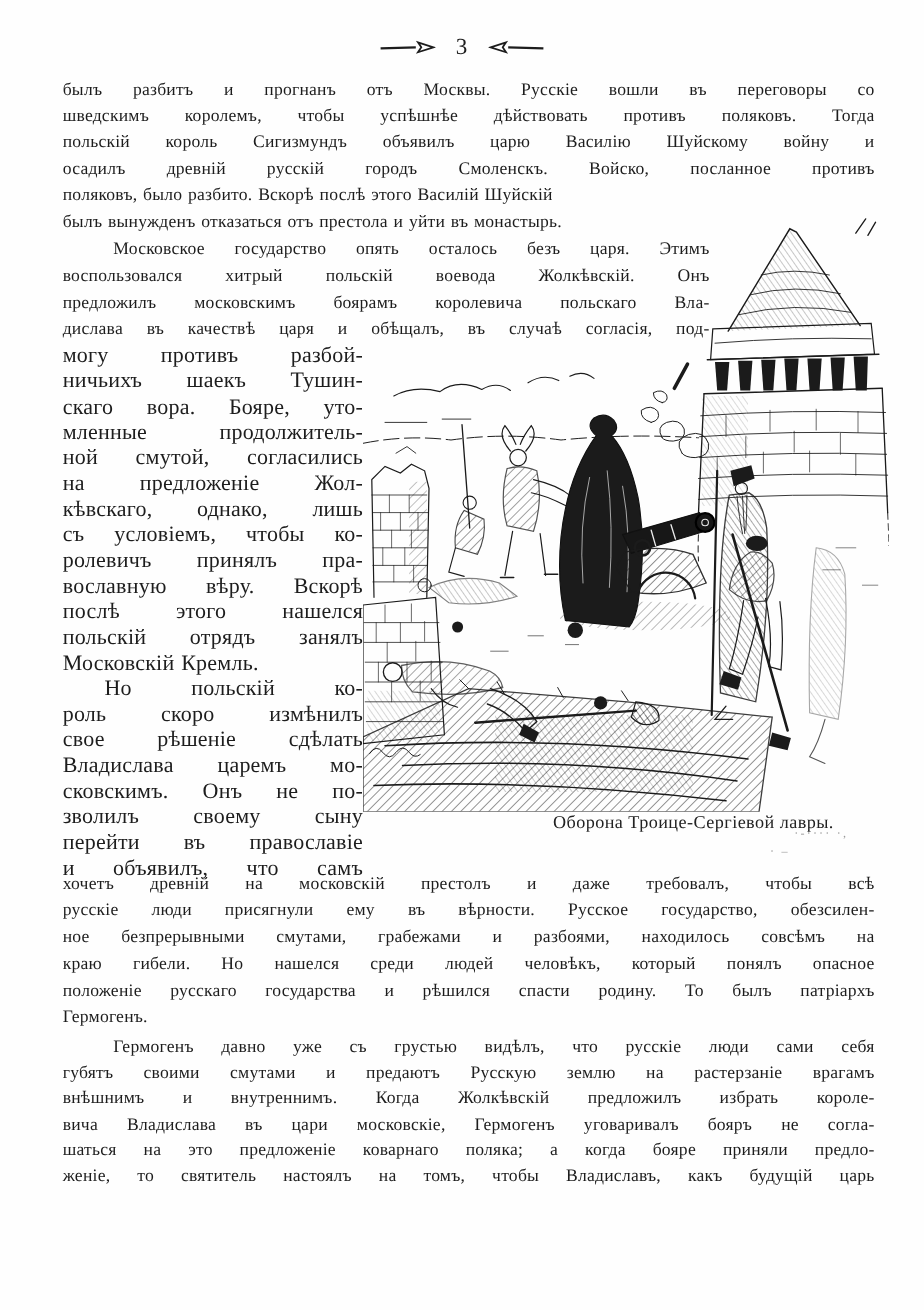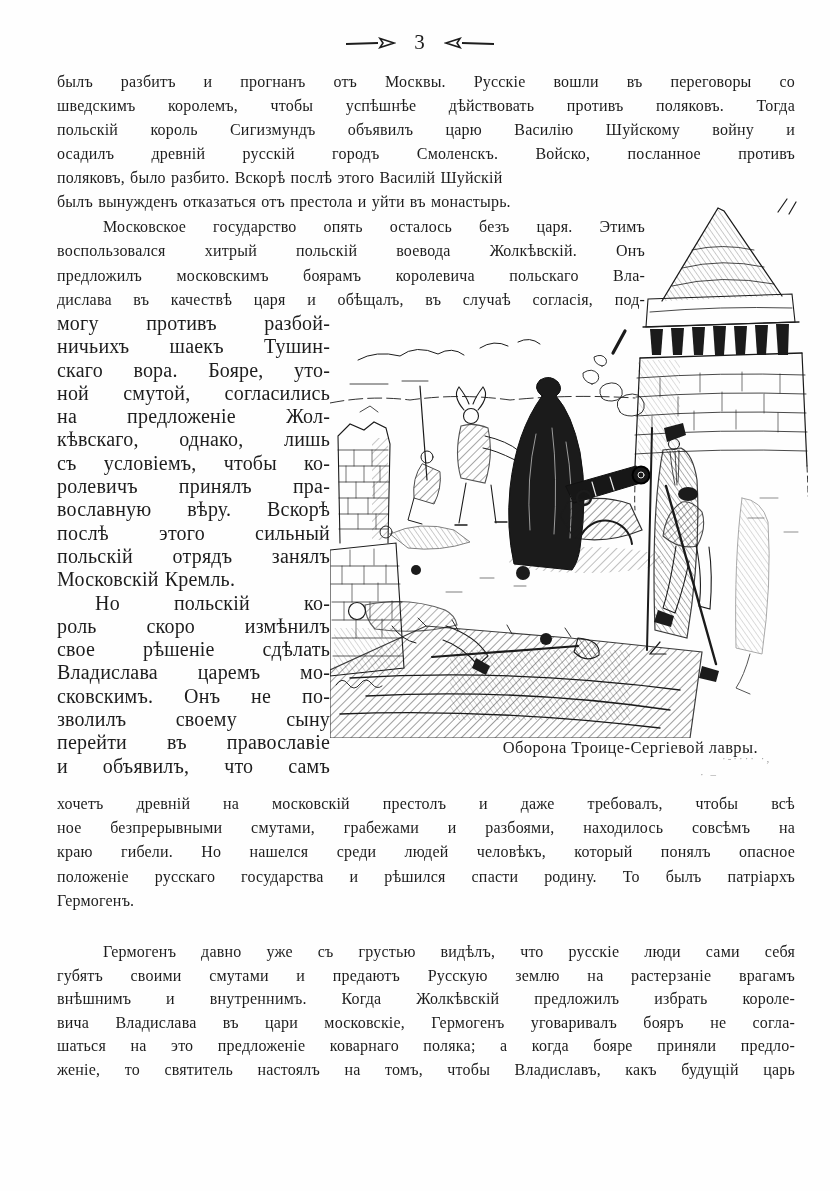--- a/index.html
+++ b/index.html
@@ -57,40 +57,42 @@
   <div class="tblock p2">
       <div class="tline ind">Московское государство опять осталось безъ царя. Этимъ</div>
       <div class="tline">воспользовался хитрый польскій воевода Жолкѣвскій. Онъ</div>
       <div class="tline">предложилъ московскимъ боярамъ королевича польскаго Вла-</div>
       <div class="tline">дислава въ качествѣ царя и обѣщалъ, въ случаѣ согласія, под-</div>
     </div>
   <div class="tblock colblock">
       <div class="tline">могу противъ разбой-</div>
       <div class="tline">ничьихъ шаекъ Тушин-</div>
       <div class="tline">скаго вора.  Бояре, уто-</div>
+      <div class="tline">мленные продолжитель-</div>
       <div class="tline">ной смутой, согласились</div>
       <div class="tline">на предложеніе Жол-</div>
       <div class="tline">кѣвскаго, однако, лишь</div>
       <div class="tline">съ условіемъ, чтобы ко-</div>
       <div class="tline">ролевичъ принялъ пра-</div>
       <div class="tline">вославную вѣру. Вскорѣ</div>
-      <div class="tline">послѣ этого сильный</div>
+      <div class="tline">послѣ этого нашелся</div>
       <div class="tline">польскій отрядъ занялъ</div>
       <div class="tline rag">Московскій Кремль.</div>
       <div class="tline ind">Но польскій ко-</div>
       <div class="tline">роль скоро измѣнилъ</div>
       <div class="tline">свое рѣшеніе сдѣлать</div>
       <div class="tline">Владислава царемъ мо-</div>
       <div class="tline">сковскимъ. Онъ не по-</div>
       <div class="tline">зволилъ своему сыну</div>
       <div class="tline">перейти въ православіе</div>
       <div class="tline">и объявилъ, что самъ</div>
     </div>
   <div class="tblock p3">
       <div class="tline">хочетъ древній на московскій престолъ и даже требовалъ, чтобы всѣ</div>
+      <div class="tline">русскіе люди присягнули ему въ вѣрности. Русское государство, обезсилен-</div>
       <div class="tline">ное безпрерывными смутами, грабежами и разбоями, находилось совсѣмъ на</div>
       <div class="tline">краю гибели. Но нашелся среди людей человѣкъ, который понялъ опасное</div>
       <div class="tline">положеніе русскаго государства и рѣшился спасти родину. То былъ патріархъ</div>
       <div class="tline rag">Гермогенъ.</div>
     </div>
   <div class="tblock p4">
       <div class="tline ind">Гермогенъ давно уже съ грустью видѣлъ, что русскіе люди сами себя</div>
       <div class="tline">губятъ своими смутами и предаютъ Русскую землю на растерзаніе врагамъ</div>
       <div class="tline">внѣшнимъ и внутреннимъ. Когда Жолкѣвскій предложилъ избрать короле-</div>
       <div class="tline">вича Владислава въ цари московскіе, Гермогенъ уговаривалъ бояръ не согла-</div>

